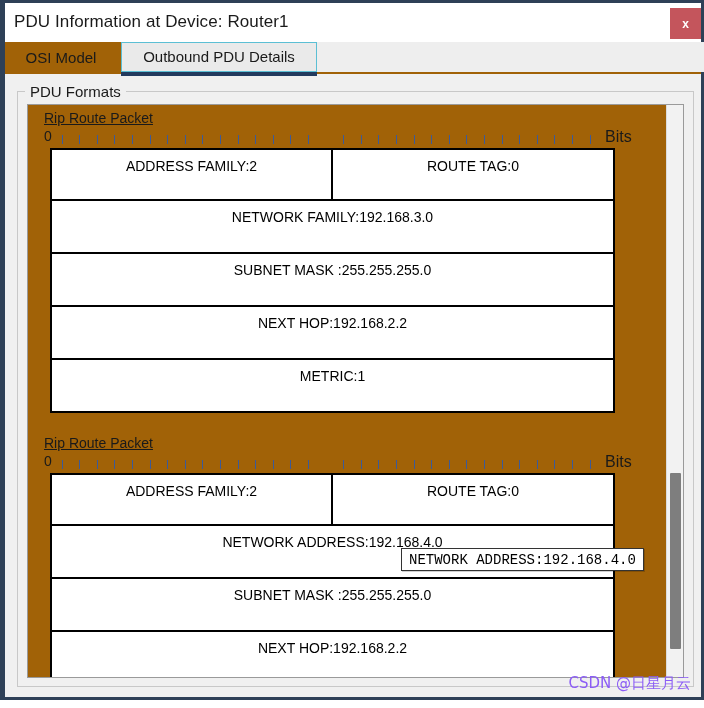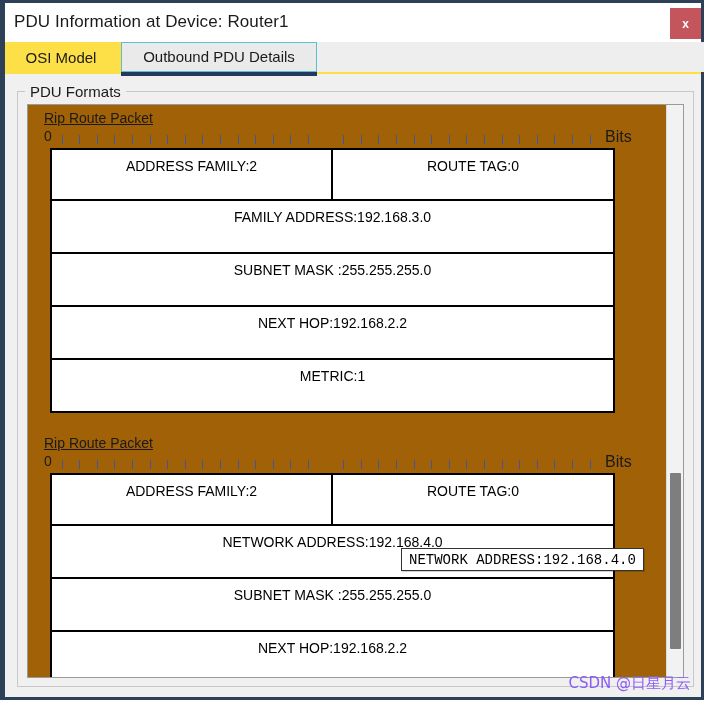--- a/index.html
+++ b/index.html
@@ -72,21 +72,21 @@
     font-family: "Liberation Sans", sans-serif;
   }
 
   
   .tabstrip {
     position: absolute;
     left: 0;
     top: 39px;
     right: 0;
     height: 32px;
-    background: #fde047;
+    background: #a16207;
     text-decoration: underline;
   }
   .tab {
     position: absolute;
     top: 0;
     height: 30px;
     display: flex;
     align-items: center;
     justify-content: center;
     font-size: 15px;
@@ -382,21 +382,21 @@
               <span class="tick" style="left: 510px; background: rgb(59, 90, 154);"></span>
               <span class="tick" style="left: 528px; background: rgb(59, 90, 154);"></span>
               <span class="tick" style="left: 546px; background: rgb(59, 90, 154);"></span>
             </div>
             <div class="fields">
               <div class="field-row first">
                 <div class="field-cell split-left">ADDRESS FAMILY:2</div>
                 <div class="field-cell">ROUTE TAG:0</div>
               </div>
               <div class="field-row">
-                <div class="field-cell">FAMILY ADDRESS:192.168.3.0</div>
+                <div class="field-cell">NETWORK FAMILY:192.168.3.0</div>
               </div>
               <div class="field-row">
                 <div class="field-cell">SUBNET MASK :255.255.255.0</div>
               </div>
               <div class="field-row">
                 <div class="field-cell">NEXT HOP:192.168.2.2</div>
               </div>
               <div class="field-row">
                 <div class="field-cell">METRIC:1</div>
               </div>

